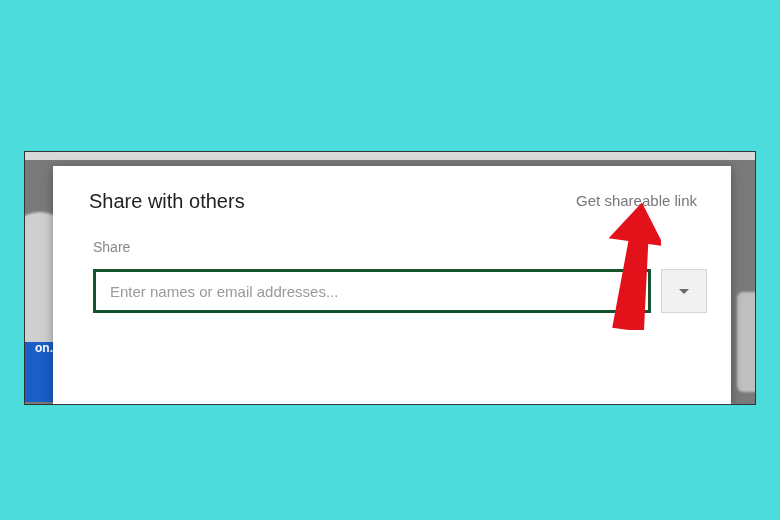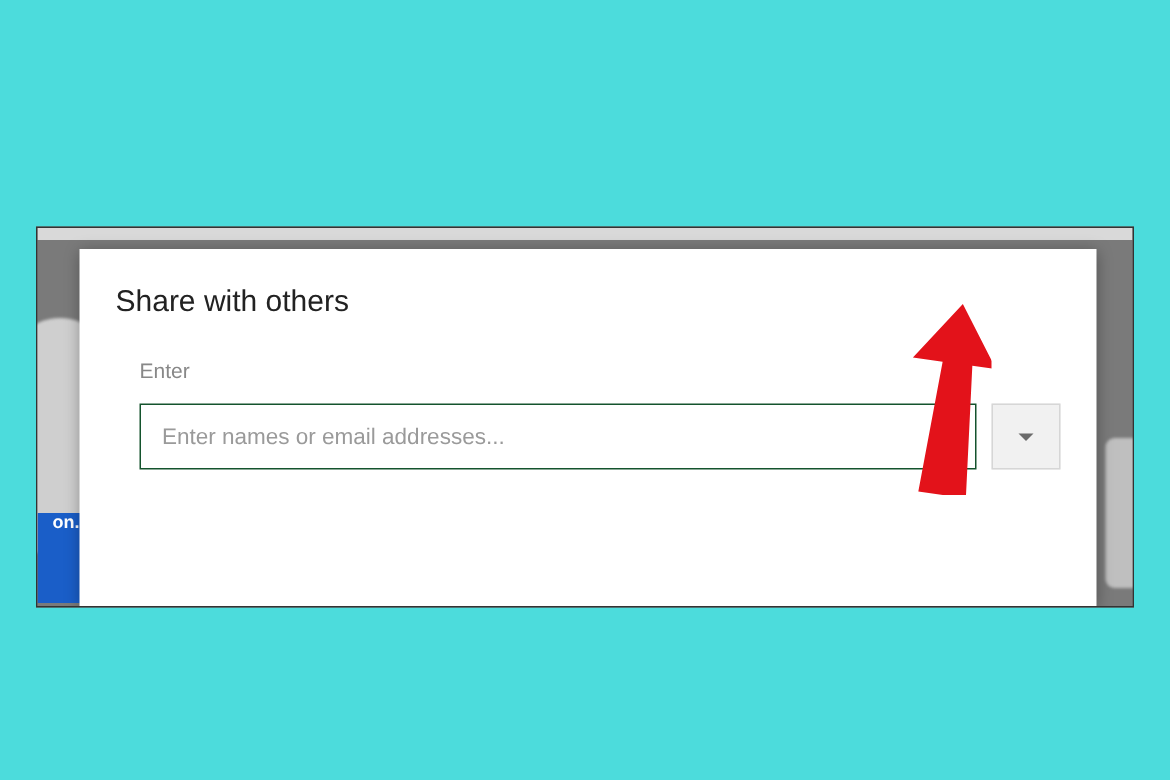--- a/index.html
+++ b/index.html
@@ -74,21 +74,21 @@
       top: 14px;
       width: 678px;
       height: 238px;
       background: #fff;
       box-shadow: 0 2px 10px rgba(0,0,0,0.35);
     }
     .dialog-header {
       display: flex;
       justify-content: space-between;
       align-items: flex-start;
-      padding: 24px 34px 0 24px;
+      padding: 24px 34px 0 36px;
     }
     .dialog-title {
       font-size: 20px;
       color: #222;
       font-weight: 400;
     }
     .shareable-link {
       font-size: 15px;
       color: #777;
       cursor: pointer;
@@ -102,21 +102,21 @@
     }
     .input-row {
       display: flex;
       align-items: stretch;
       padding: 14px 24px 0 40px;
       gap: 10px;
     }
     .people-input {
       flex: 1;
       height: 44px;
-      border: 1px solid #14532d;
+      border: 3px solid #14532d;
       padding: 0 14px;
       font-size: 15px;
       color: #333;
       outline: none;
     }
     .people-input::placeholder {
       color: #9a9a9a;
     }
     .perm-dropdown {
       width: 46px;
@@ -151,23 +151,24 @@
   <div class="backdrop">
     <div class="bg-blob-left"></div>
     <div class="bg-blue-left"></div>
     <div class="bg-white-left">on.</div>
     <div class="bg-right"></div>
   </div>
 
   <div class="dialog">
     <div class="dialog-header">
       <div class="dialog-title">Share with others</div>
+      <div class="shareable-link">Get shareable link</div>
     </div>
 
-    <label class="people-label">Enter</label>
+    <label class="people-label">Share</label>
 
     <div class="input-row">
       <input class="people-input" type="text" placeholder="Enter names or email addresses..." style="">
       <div class="perm-dropdown">
         <span class="caret"></span>
       </div>
     </div>
 
     <svg class="annotation-arrow" viewBox="0 0 56 128">
       <polygon points="28,0 56,40 40,40 48,128 16,128 20,40 0,40" fill="#e3121a" transform="rotate(8 28 64)"></polygon>

